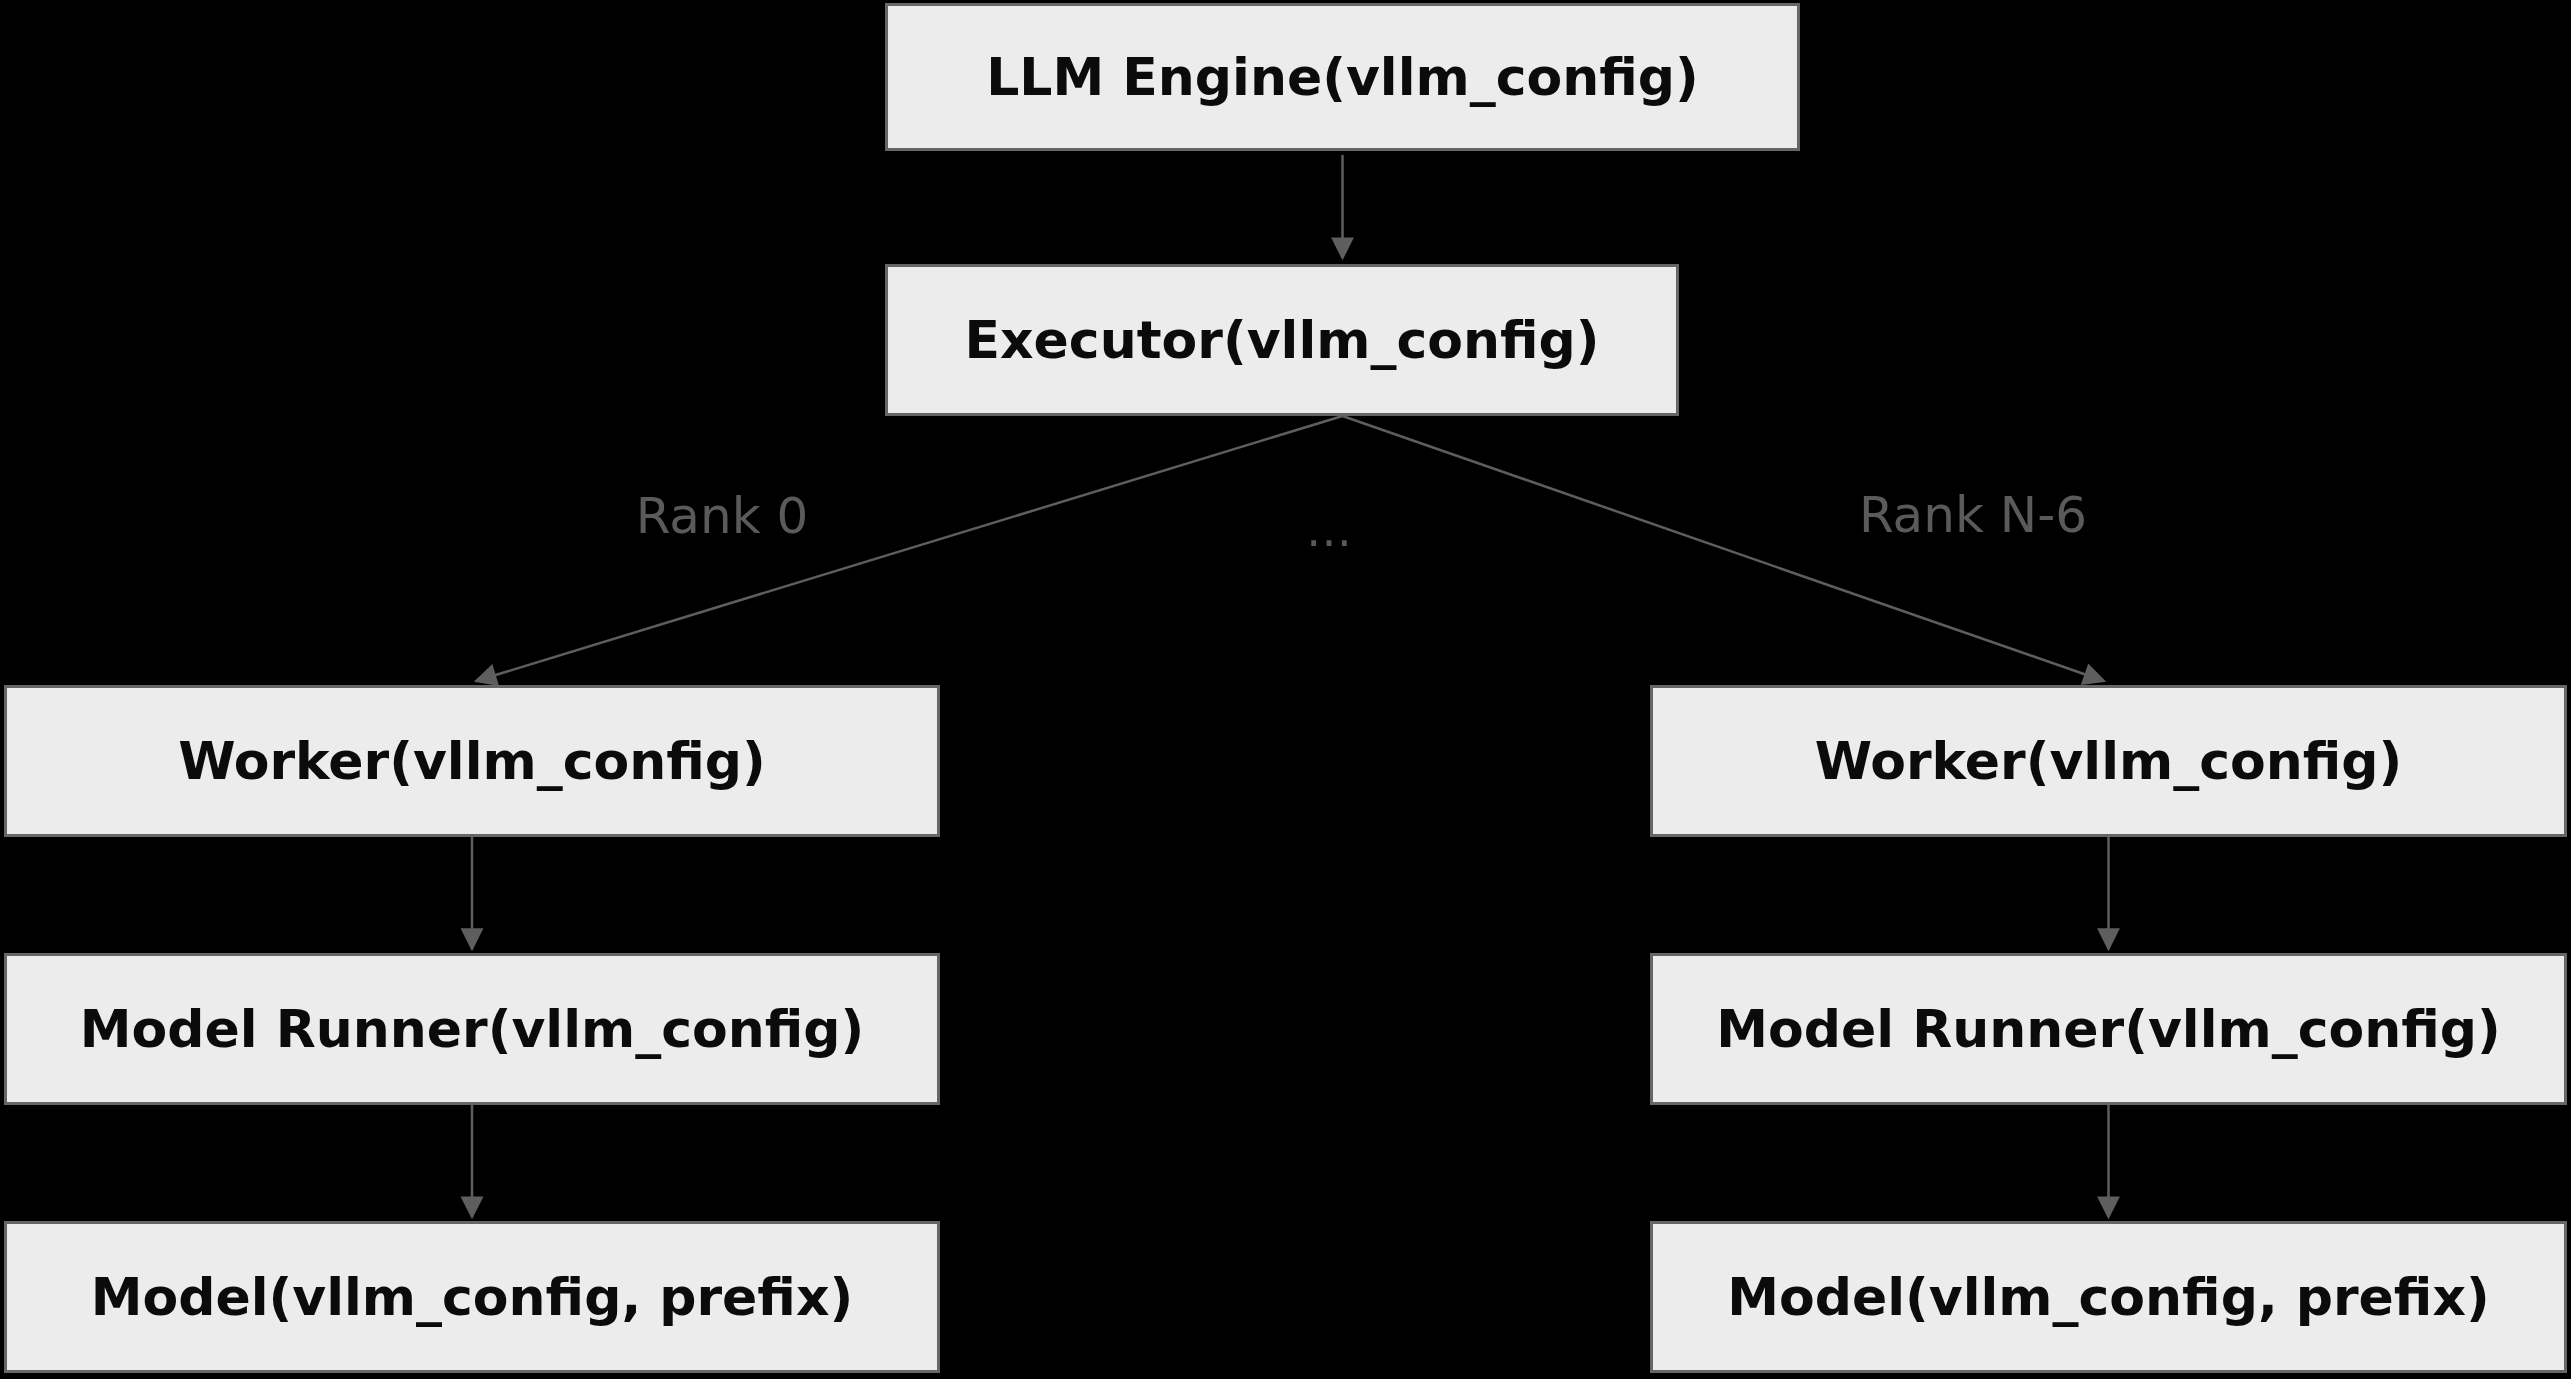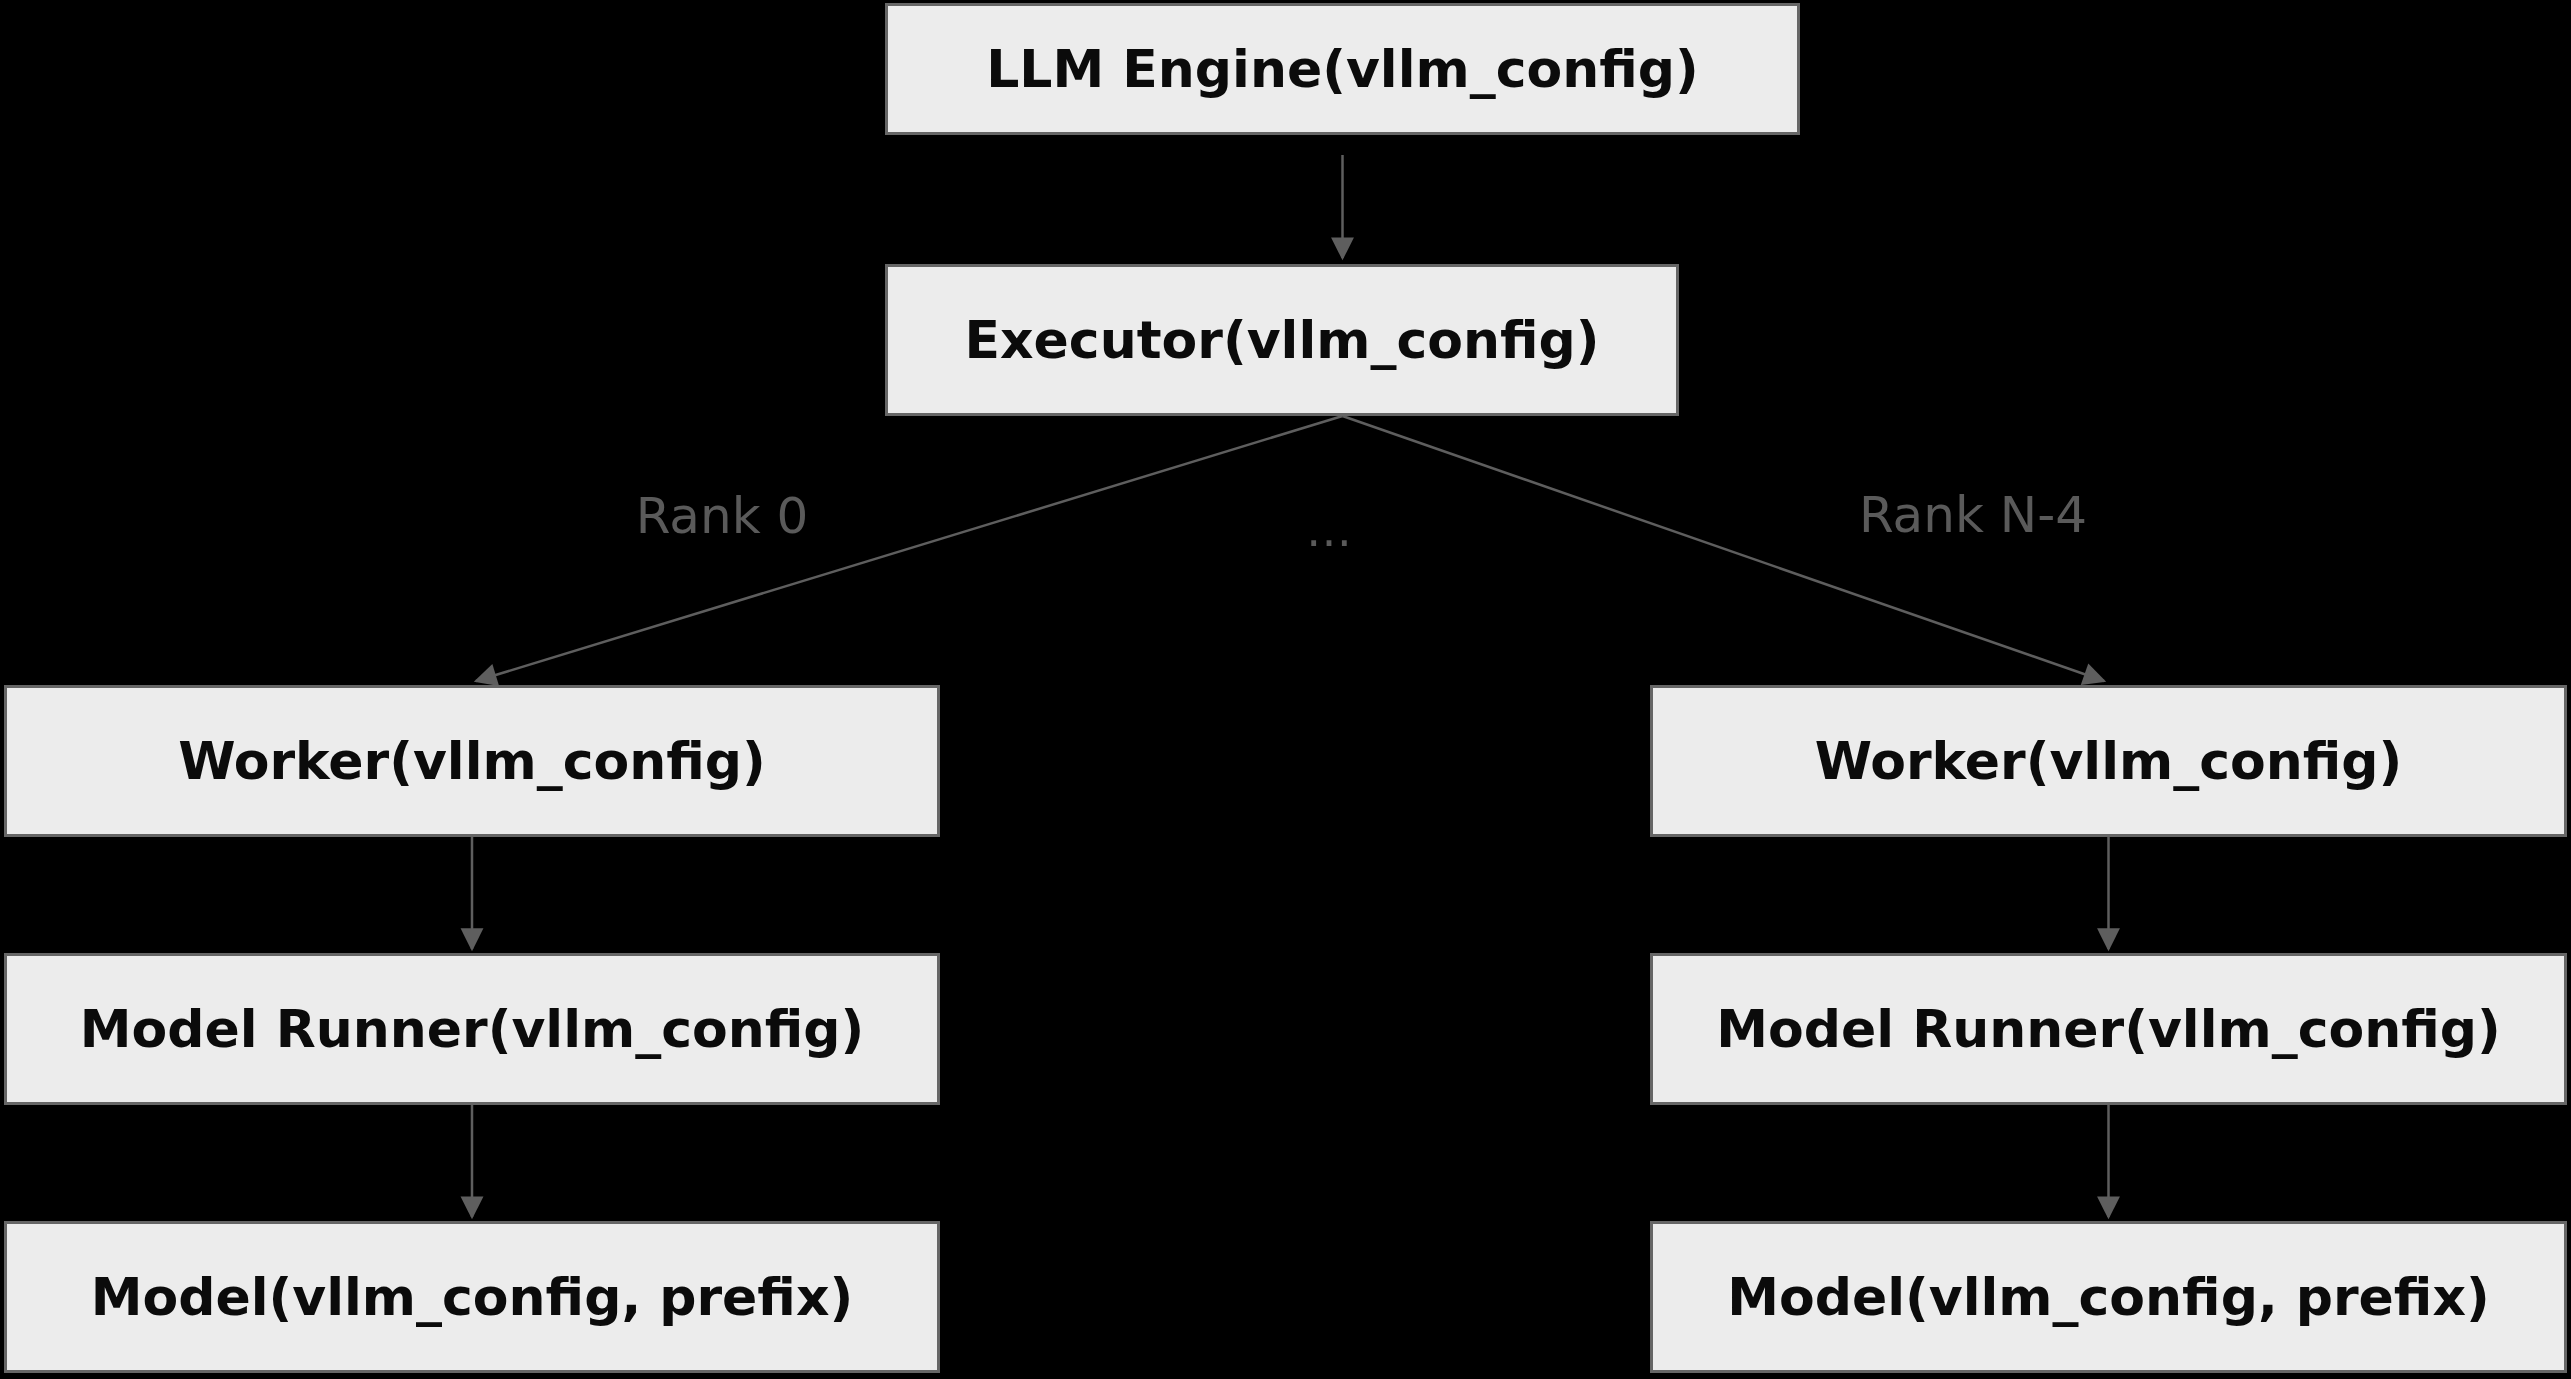--- a/index.html
+++ b/index.html
@@ -32,21 +32,21 @@
   .node {
     position: absolute;
     background: var(--node-fill);
     border: 3px solid var(--node-border);
     display: flex; align-items: center; justify-content: center;
     color: var(--node-text);
     font-size: 52px; font-weight: 600;
     white-space: nowrap;
     text-align: center;
   }
-  .node-engine   { left: 885px;  top: 3px;    width: 915px; height: 132px; }
+  .node-engine   { left: 885px;  top: 3px;    width: 915px; height: 148px; }
   .node-executor { left: 885px;  top: 264px;  width: 794px; height: 152px; }
   .node-worker-l { left: 4px;    top: 685px;  width: 936px; height: 152px; }
   .node-runner-l { left: 4px;    top: 953px;  width: 936px; height: 152px; }
   .node-model-l  { left: 4px;    top: 1221px; width: 936px; height: 152px; }
   .node-worker-r { left: 1650px; top: 685px;  width: 917px; height: 152px; }
   .node-runner-r { left: 1650px; top: 953px;  width: 917px; height: 152px; }
   .node-model-r  { left: 1650px; top: 1221px; width: 917px; height: 152px; }
   .edge-label {
     position: absolute;
     transform: translate(-50%, -50%);
@@ -84,15 +84,15 @@
   <div class="node node-worker-l">Worker(vllm_config)</div>
   <div class="node node-runner-l">Model Runner(vllm_config)</div>
   <div class="node node-model-l">Model(vllm_config, prefix)</div>
 
   <div class="node node-worker-r">Worker(vllm_config)</div>
   <div class="node node-runner-r">Model Runner(vllm_config)</div>
   <div class="node node-model-r">Model(vllm_config, prefix)</div>
 
   <div class="edge-label edge-label-rank0">Rank 0</div>
   <div class="edge-label edge-label-dots">…</div>
-  <div class="edge-label edge-label-rank-n1">Rank N-4</div>
+  <div class="edge-label edge-label-rank-n1">Rank N-6</div>
 
 </div>
 
 </body></html>

